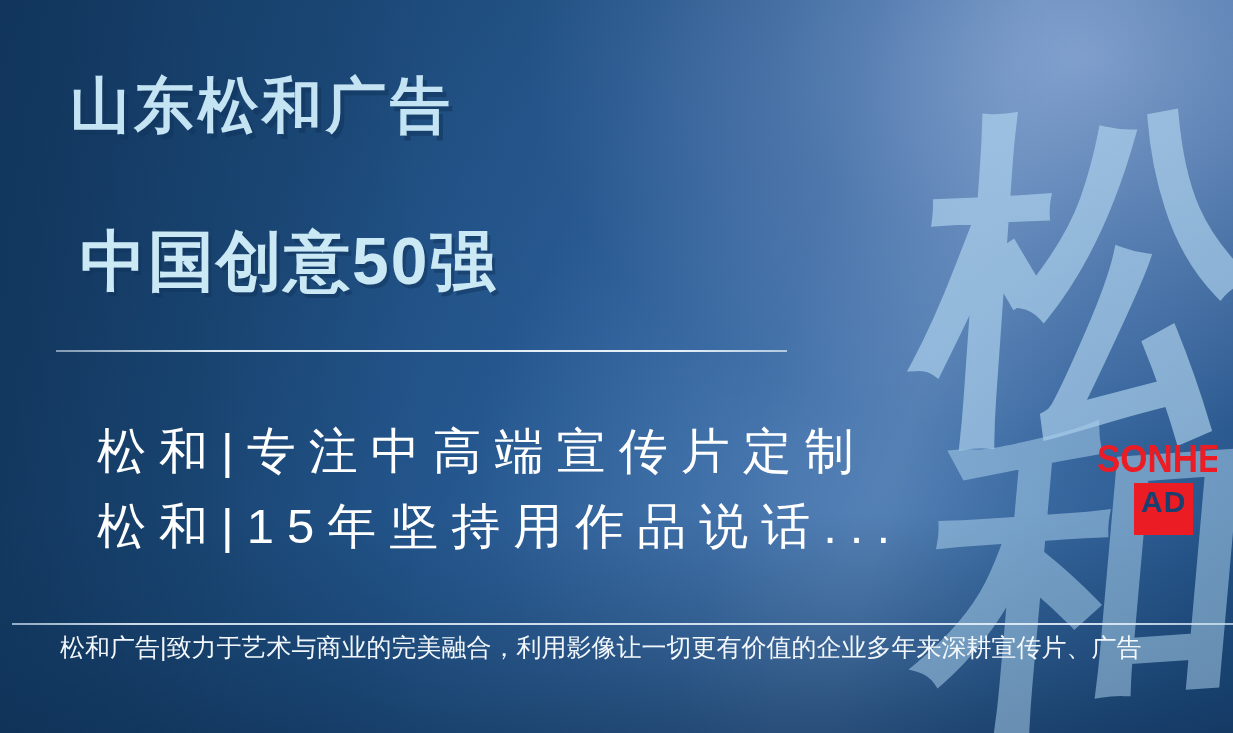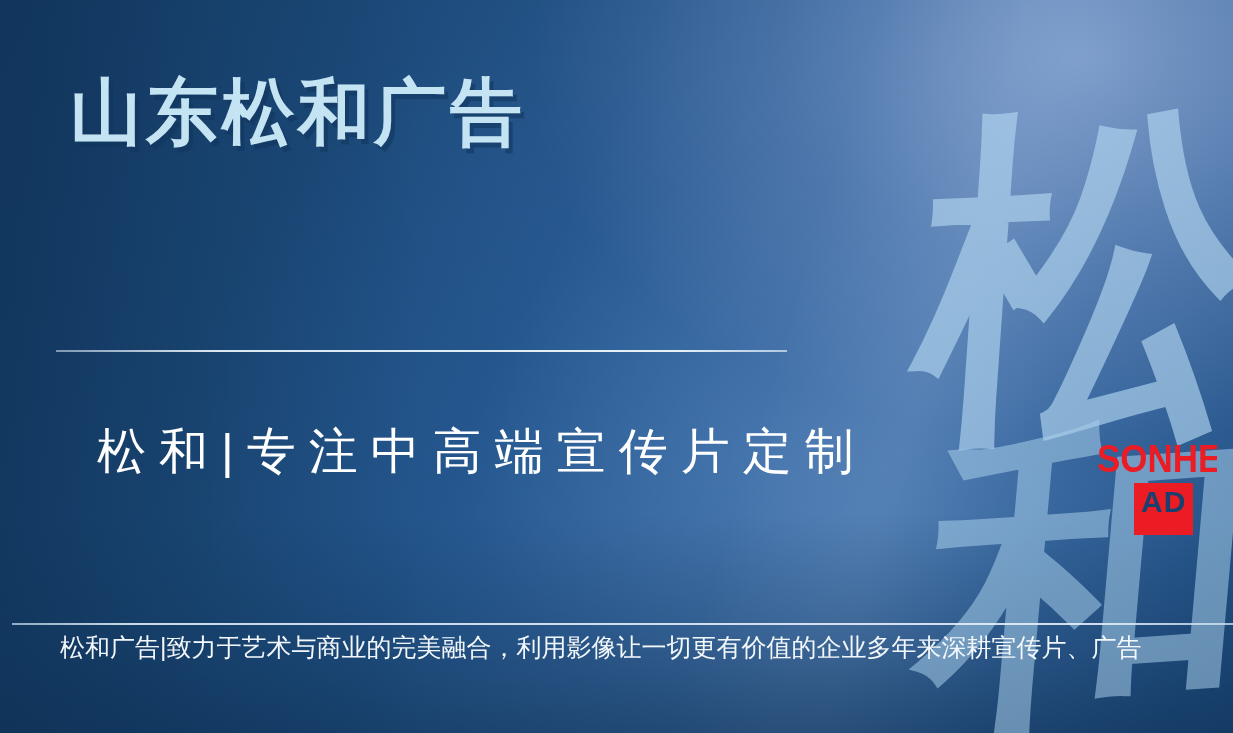--- a/index.html
+++ b/index.html
@@ -76,21 +76,21 @@
     font-size: 300px;
     transform: skewX(-9deg) rotate(-4deg) scale(1.1, 1.06);
     color: rgba(168,206,234,0.55);
   }
 
   
   .headline {
     position: absolute;
     left: 70px;
     top: 76px;
-    font-size: 72px;
+    font-size: 60px;
     line-height: 1;
     font-weight: 700;
     letter-spacing: 4px;
     color: #c4e4f3;
     text-shadow: 4px 5px 0 rgba(16,52,92,0.55);
     white-space: nowrap;
   }
 
   .subheadline {
     position: absolute;
@@ -195,25 +195,27 @@
   <div class="sheen-a"></div>
   <div class="sheen-b"></div>
   <div class="vignette-left"></div>
   <div class="vignette-bottom"></div>
 
   <div class="calli calli-song">松</div>
   <div class="calli calli-he">和</div>
 
   <div class="headline">山东松和广告</div>
 
+  <div class="subheadline">中国创意50强</div>
 
   <div class="divider-top"></div>
 
   <div class="tagline tagline-1">松和|专注中高端宣传片定制</div>
 
+  <div class="tagline tagline-2">松和|15年坚持用作品说话...</div>
 
   <div class="brand">
     <span class="brand-word">SONHE</span>
     <span class="brand-ad">AD</span>
   </div>
 
   <div class="divider-bottom"></div>
 
   <div class="description">
     <span class="line-1">松和广告|致力于艺术与商业的完美融合，利用影像让一切更有价值的企业多年来深耕宣传片、广告</span>

